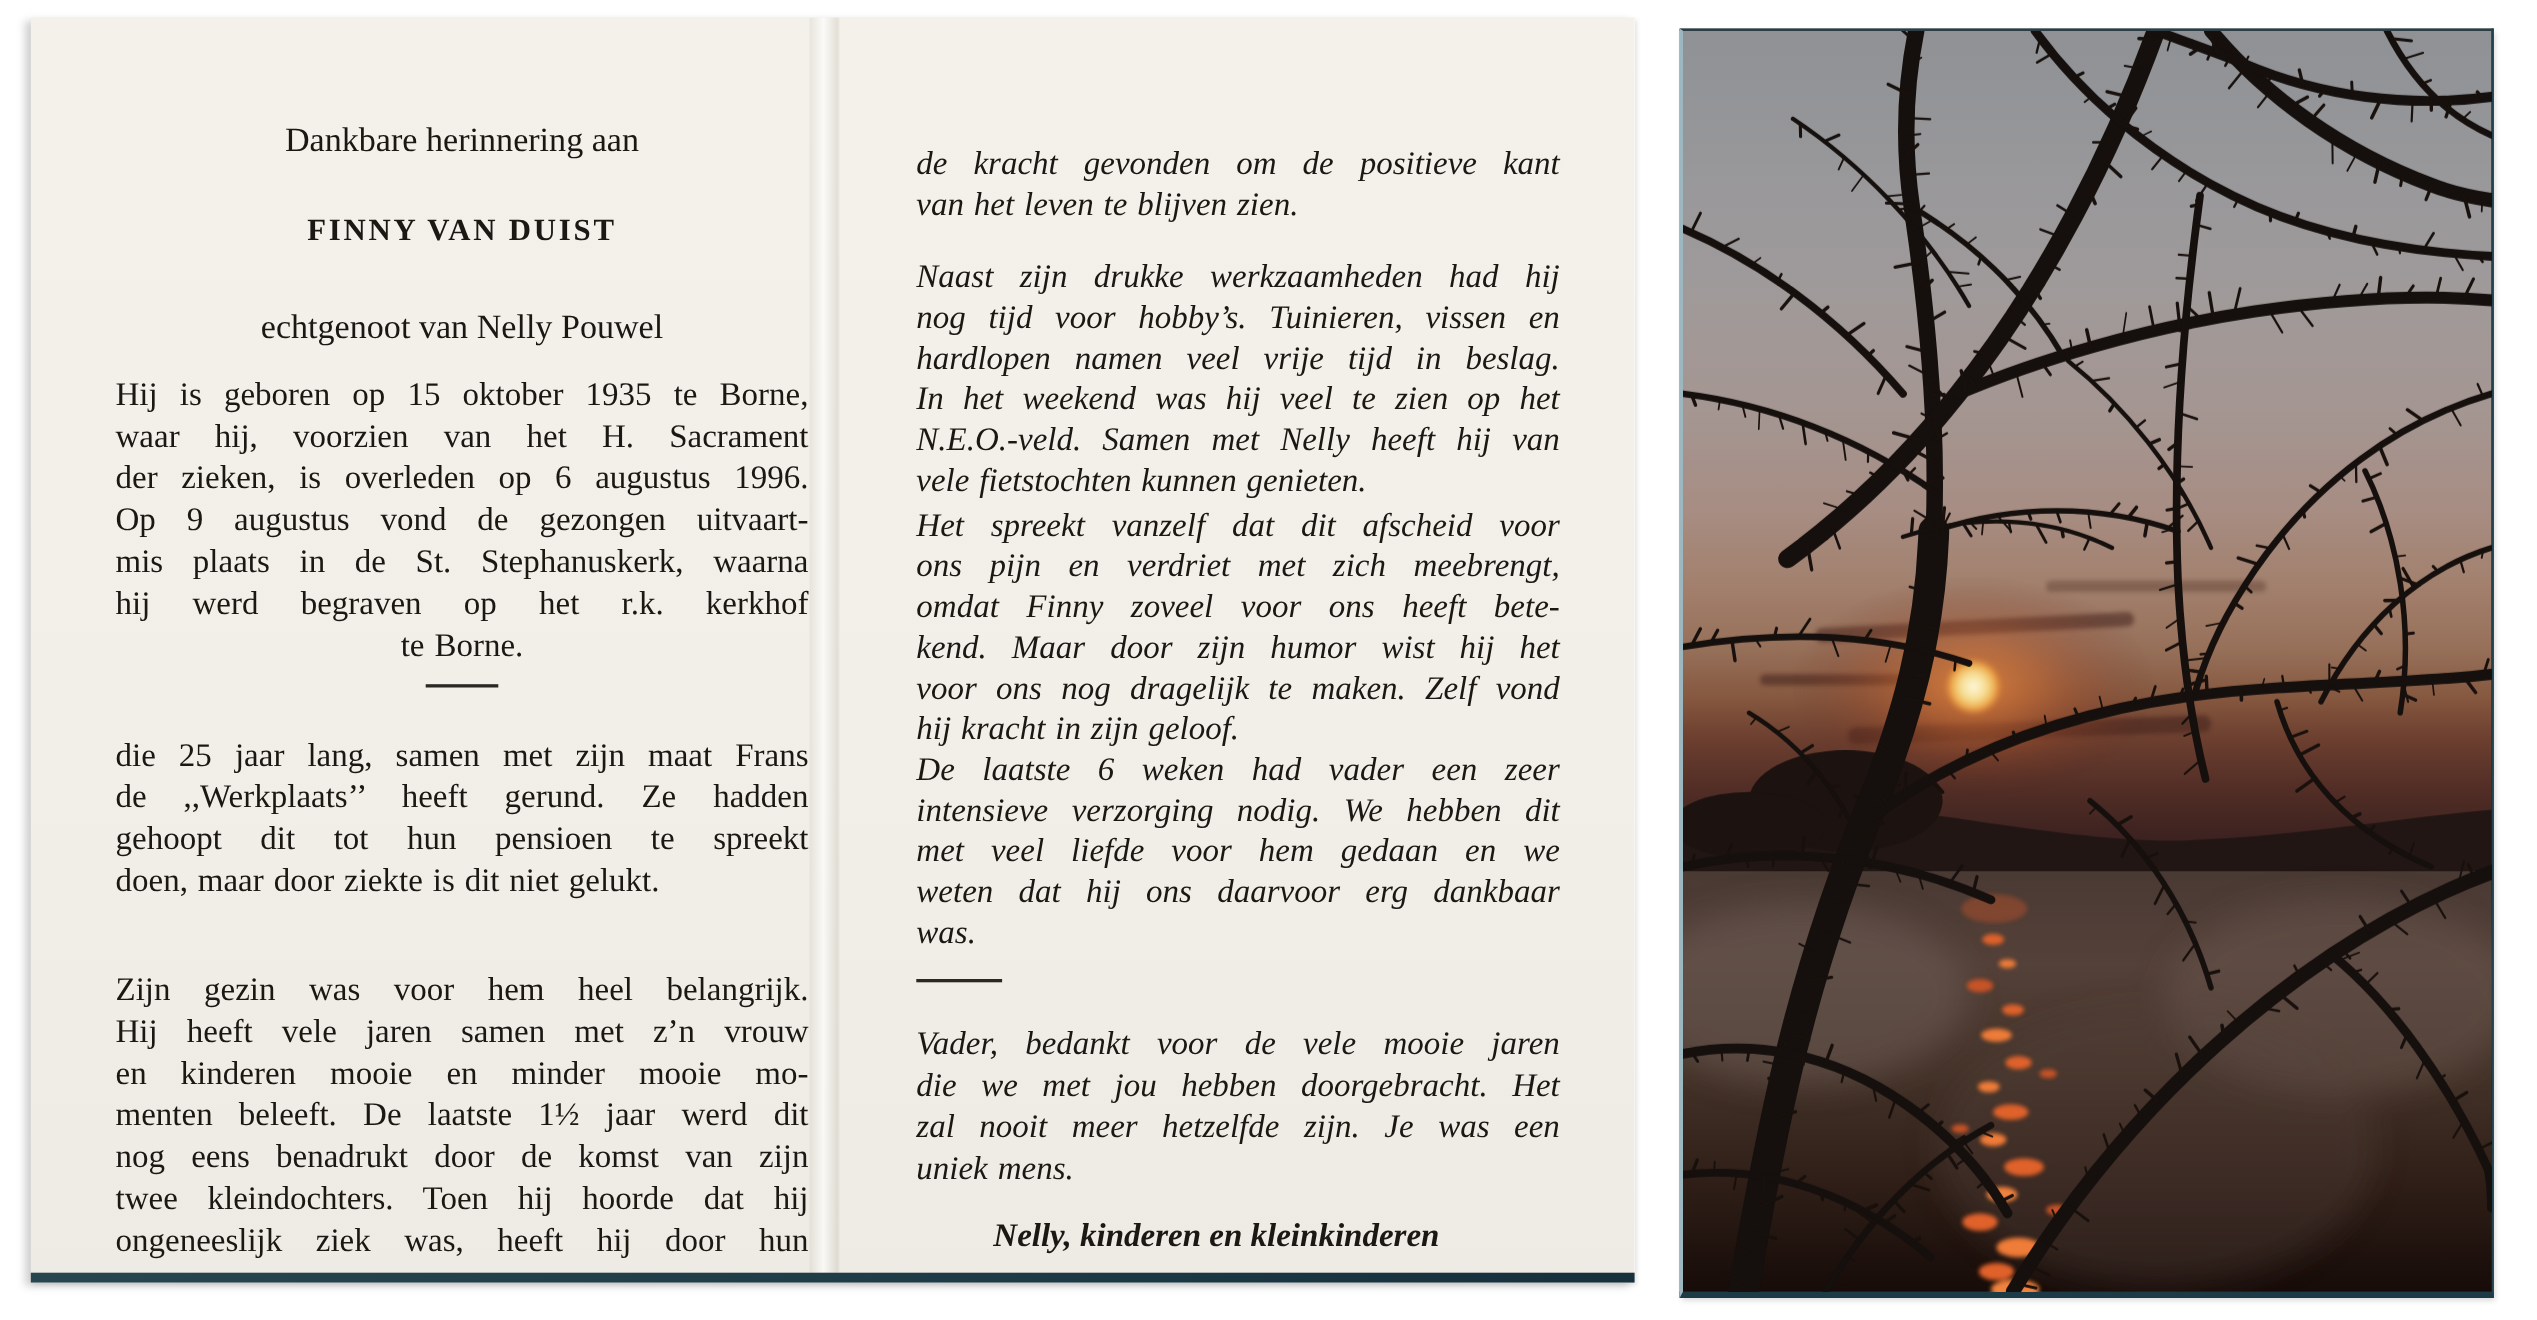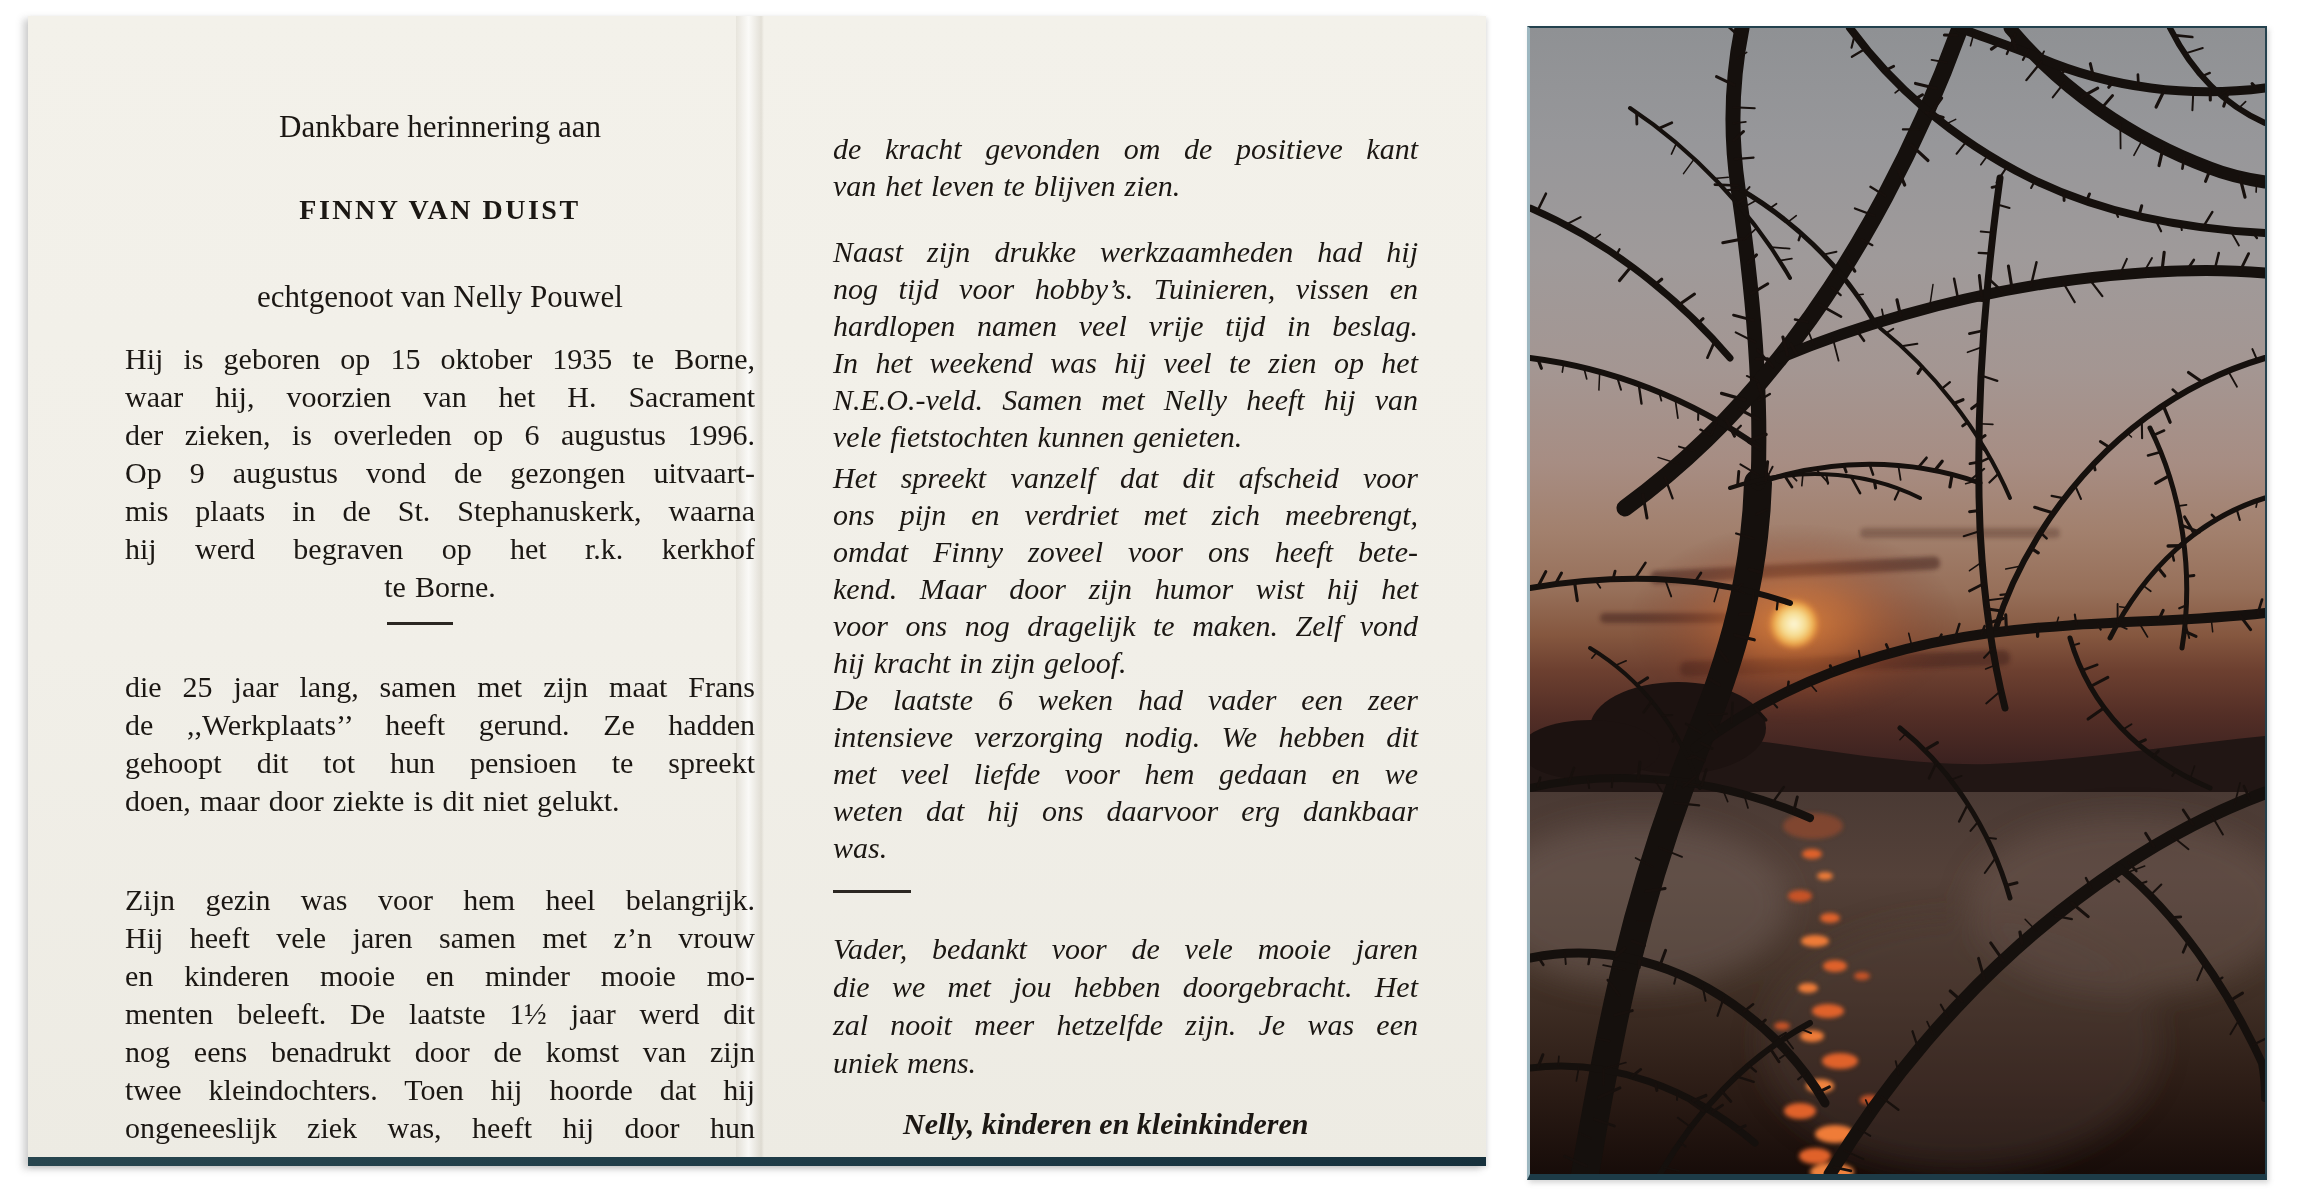--- a/index.html
+++ b/index.html
@@ -17,21 +17,21 @@
   }
   .card:after{ 
     content:"";position:absolute;left:0;right:0;bottom:0;height:9px;
     background:linear-gradient(90deg,#28464f 0%,#1d3a46 60%,#16303c 100%);
   }
   .fold{
     position:absolute;top:0;bottom:9px;left:708px;width:28px;
     background:linear-gradient(90deg,rgba(130,120,100,.10),rgba(255,255,255,.65) 45%,rgba(130,120,100,.14) 90%,rgba(255,255,255,0));
   }
   .col{position:absolute;font-size:30px;color:#1b1713;}
-  .leftcol{left:77px;width:630px;line-height:38px;margin-left:20px;}
+  .leftcol{left:77px;width:630px;line-height:38px;}
   .rightcol{left:805px;width:585px;line-height:37px;font-style:italic;}
   .centered{text-align:center;}
   .intro{top:92px;font-size:31px;}
   .name{top:175px;font-size:28px;font-weight:bold;letter-spacing:2.5px;}
   .relation{top:262px;font-size:31px;}
   .p-birth{top:324px;}
   .p-work{top:652px;}
   .p-family{top:865px;}
   .p-strength{top:114px;}
   .p-hobby{top:217px;}

